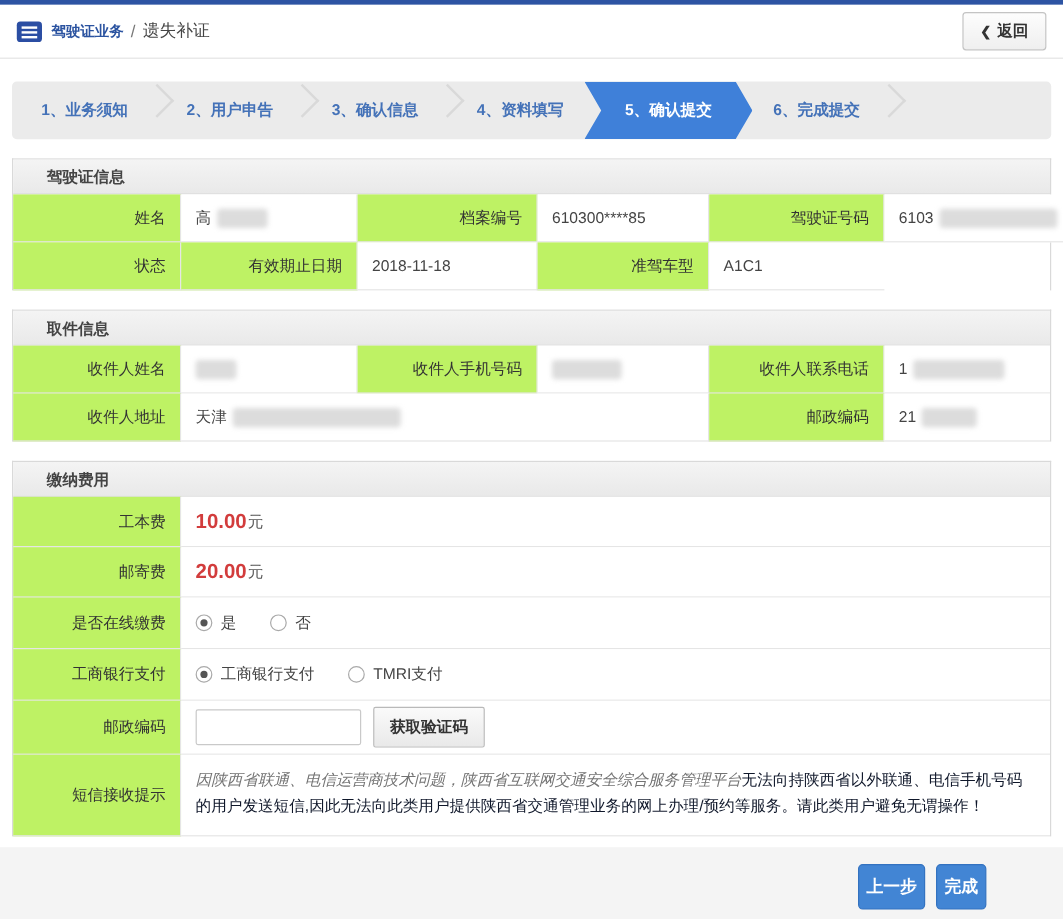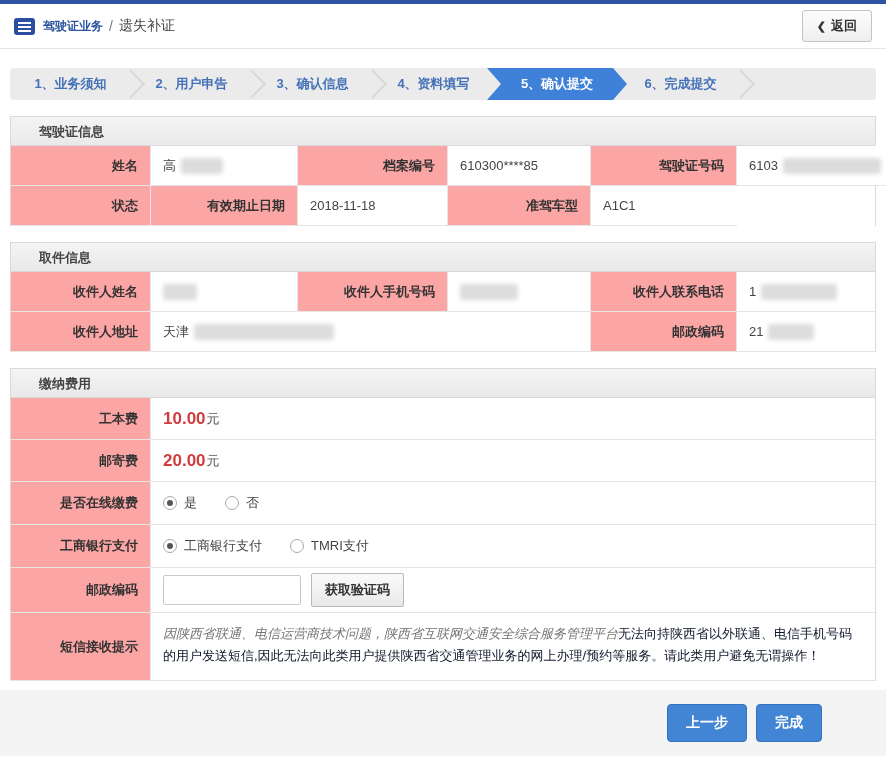--- a/index.html
+++ b/index.html
@@ -19,21 +19,21 @@
               height:2px; background:#fff; box-shadow:0 4px 0 #fff, 0 8px 0 #fff; }
   .hdr-title { color:#2b53a0; font-weight:bold; font-size:12px; }
   .hdr-div { color:#777; margin:0 6px; font-size:14px; }
   .hdr-sub { color:#444; font-size:14px; }
   .back-btn { margin-left:auto; display:flex; align-items:center; gap:5px;
               background:linear-gradient(#fdfdfd,#efefef); border:1px solid #c4c4c4;
               border-radius:3px; padding:6px 14px; font-size:13px; font-weight:bold;
               color:#333; cursor:pointer; }
   .back-btn .chev { font-size:11px; color:#333; }
   
-  .steps { margin:19px 10px 0; height:32px; background:#ebebeb; border-radius:4px;
+  .steps { margin:19px 10px 0; height:48px; background:#ebebeb; border-radius:4px;
            display:flex; overflow:hidden; }
   .step { width:121px; display:flex; align-items:center; justify-content:center;
           color:#4472b8; font-weight:bold; font-size:13px; position:relative;
           cursor:pointer; }
   .step.has-sep::before, .steps-tail.has-sep::before {
           content:""; position:absolute; left:-10px; top:6px; width:18px; height:18px;
           border-top:2px solid #d9d9d9; border-right:2px solid #d9d9d9;
           transform:rotate(45deg); }
   .step.active { width:140px; margin:0 -7px; z-index:1; background:#3f80d9; color:#fff;
           clip-path:polygon(0 0, calc(100% - 14px) 0, 100% 50%,
@@ -43,22 +43,22 @@
   .section { margin:16px 10px 0; border:1px solid #d9d9d9; border-bottom:none; }
   .section:first-of-type { margin-top:27px; }
   .section-title { height:29px; line-height:29px; padding:0 28px;
            background:linear-gradient(#f4f4f4,#e9e9e9); border-bottom:1px solid #d9d9d9;
            font-weight:bold; color:#444; }
   .grid6 { display:grid; grid-template-columns:140px 147px 150px 143px 146px 1fr; }
   .grid2 { display:grid; grid-template-columns:140px 1fr; }
   .cell { min-height:40px; display:flex; align-items:center; padding:2px 12px;
           border-bottom:1px solid #e5e5e5; border-right:1px solid #e5e5e5;
           background:#fff; color:#444; }
-  .cell.lab { background:#fca5a5; justify-content:flex-end; text-align:center;
-          font-weight:bold; color:#333; }
+  .cell.lab { background:#bef264; justify-content:flex-end; text-align:center;
+          font-weight:normal; color:#333; }
   .cell.no-br { border-right:none; }
   .span3 { grid-column:2 / 5; }
   .redacted { display:inline-block; height:16px; background:#dcdcdc; border-radius:3px;
           filter:blur(2px); margin-left:5px; vertical-align:middle; flex:0 0 auto; }
   
   .fee-cell { min-height:42px; }
   .amount { color:#d23c3c; font-weight:bold; font-size:17px; }
   .unit { color:#555; margin-left:1px; }
   .radio-row { min-height:43px; }
   .radio-opt { display:flex; align-items:center; margin-right:28px; cursor:pointer; }
@@ -75,21 +75,21 @@
            font-family:inherit; }
   .notice-cell { align-items:flex-start; padding:10px 12px; line-height:22px; }
   .notice-lab { min-height:68px; }
   .notice-light { color:#737373;font-style:italic; }
   .notice-strong { color:#0f172a; }
   
   .footer { margin-top:9px; height:66px; background:#f4f4f4;
             display:flex; align-items:center; justify-content:flex-end;
             padding-right:64px; gap:9px; }
   .btn-blue { background:#4285d4; border:1px solid #3372c0; border-radius:4px;
-            color:#fff; font-weight:bold; font-size:14px; padding:9px 18px;
+            color:#fff; font-weight:bold; font-size:14px; padding:9px 6px;
             cursor:pointer; font-family:inherit; }
 </style>
 </head>
 <body>
 
 <div class="topbar"></div>
 
 <div class="header">
   <span class="doc-icon"></span>
   <span class="hdr-title">驾驶证业务</span>

